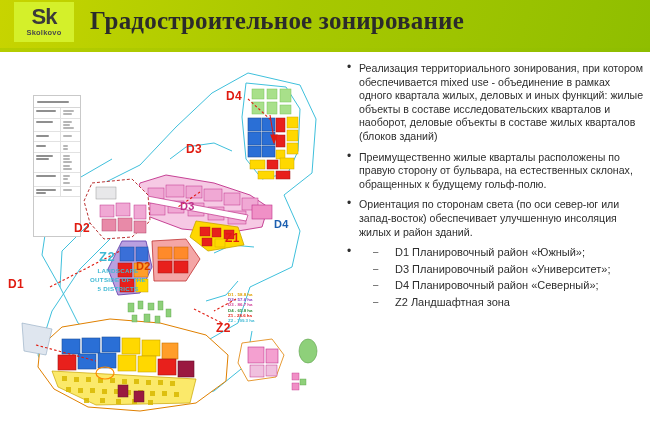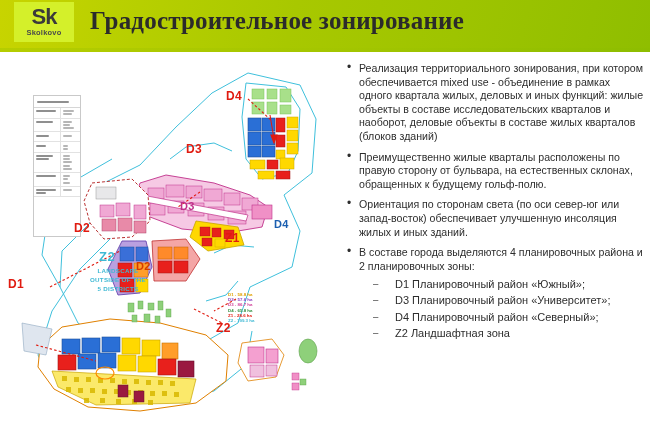--- a/index.html
+++ b/index.html
@@ -155,23 +155,22 @@
   <div class="logo-sk">Sk</div>
   <div class="logo-word">Skolkovo</div>
 </div>
 
 <div class="header-title">Градостроительное зонирование</div>
 
 <div class="text-panel">
   <ul class="bullets">
     <li>Реализация территориального зонирования, при котором обеспечивается mixed use - объединение в рамках одного квартала жилых, деловых и иных функций: жилые объекты в составе исследовательских кварталов и наоборот, деловые объекты в составе жилых кварталов (блоков зданий)</li>
     <li>Преимущественно жилые кварталы расположены по правую сторону от бульвара, на естественных склонах, обращенных к будущему гольф-полю.</li>
-    <li>Ориентация по сторонам света (по оси север-юг или запад-восток) обеспечивает улучшенную инсоляция жилых и иных зданий.</li>
+    <li>Ориентация по сторонам света (по оси север-юг или запад-восток) обеспечивает улучшенную инсоляция жилых и район зданий.</li>
     <li>
-      <span>В составе города выделяются 4 планировочных района и 2 планировочных зоны:</span>
       <ul class="sub">
         <li>D1 Планировочный район «Южный»;</li>
         <li>D3 Планировочный район «Университет»;</li>
         <li>D4 Планировочный район «Северный»;</li>
         <li>Z2 Ландшафтная зона</li>
       </ul>
     </li>
   </ul>
 </div>
 

